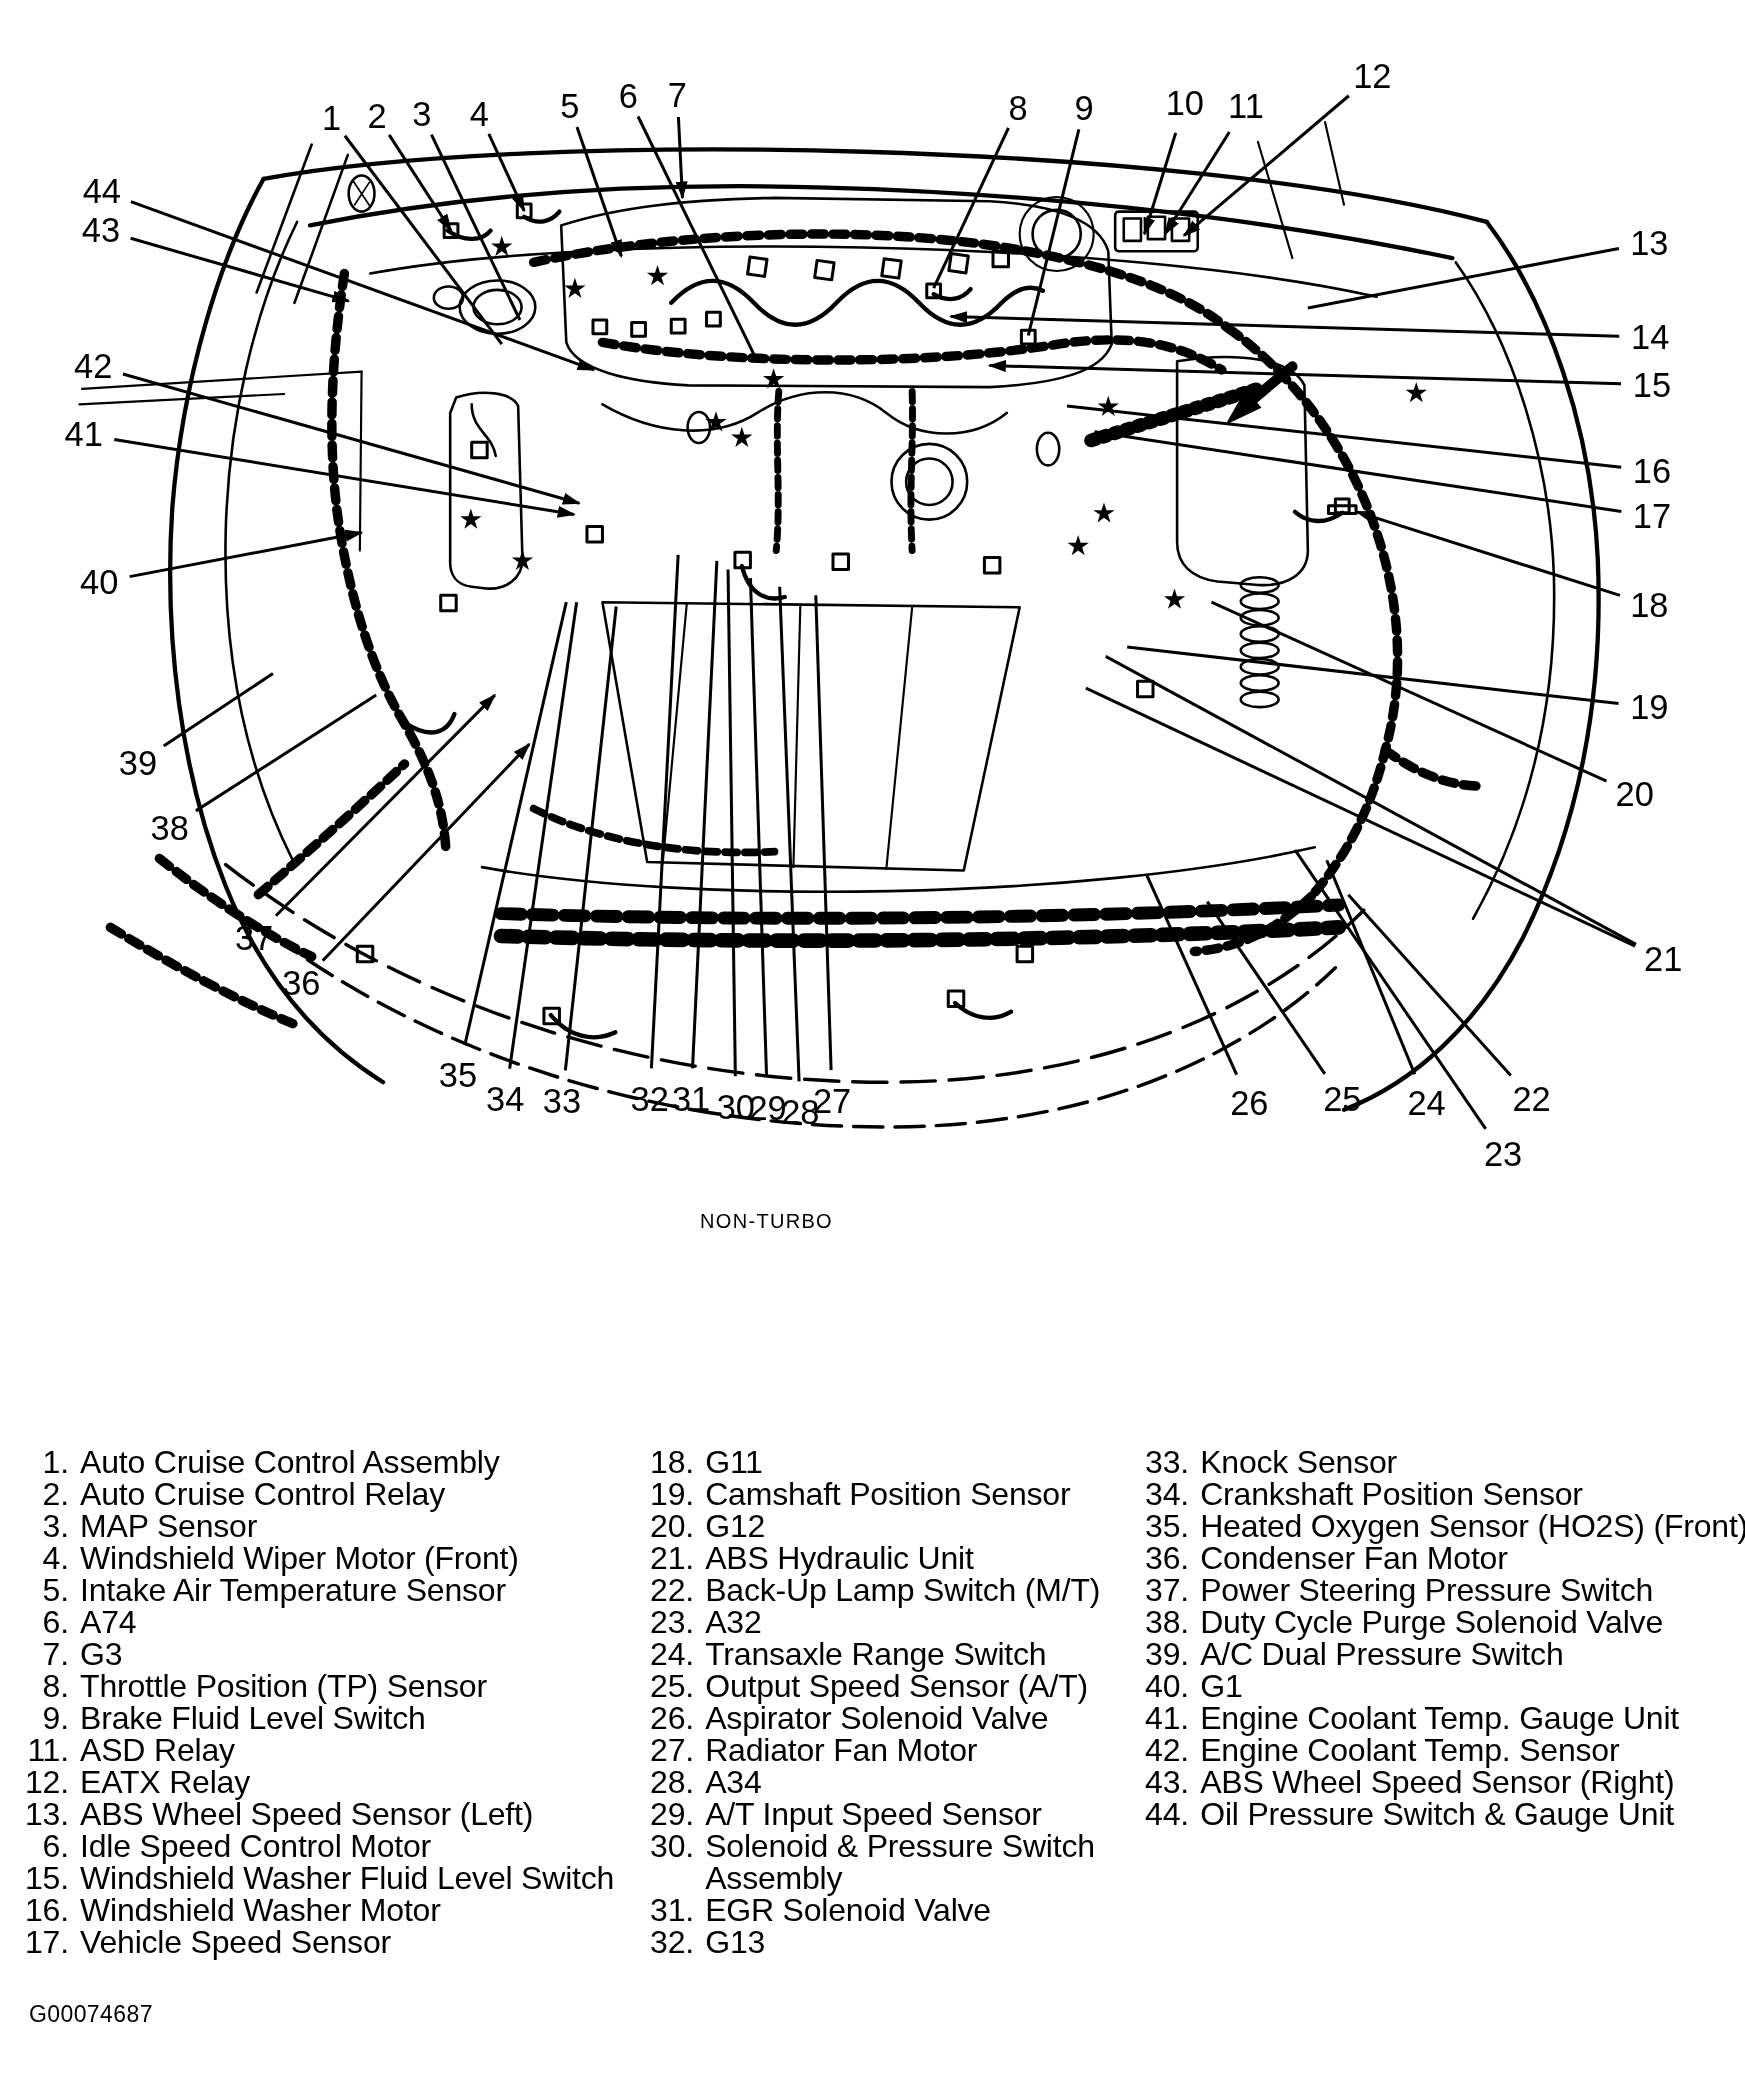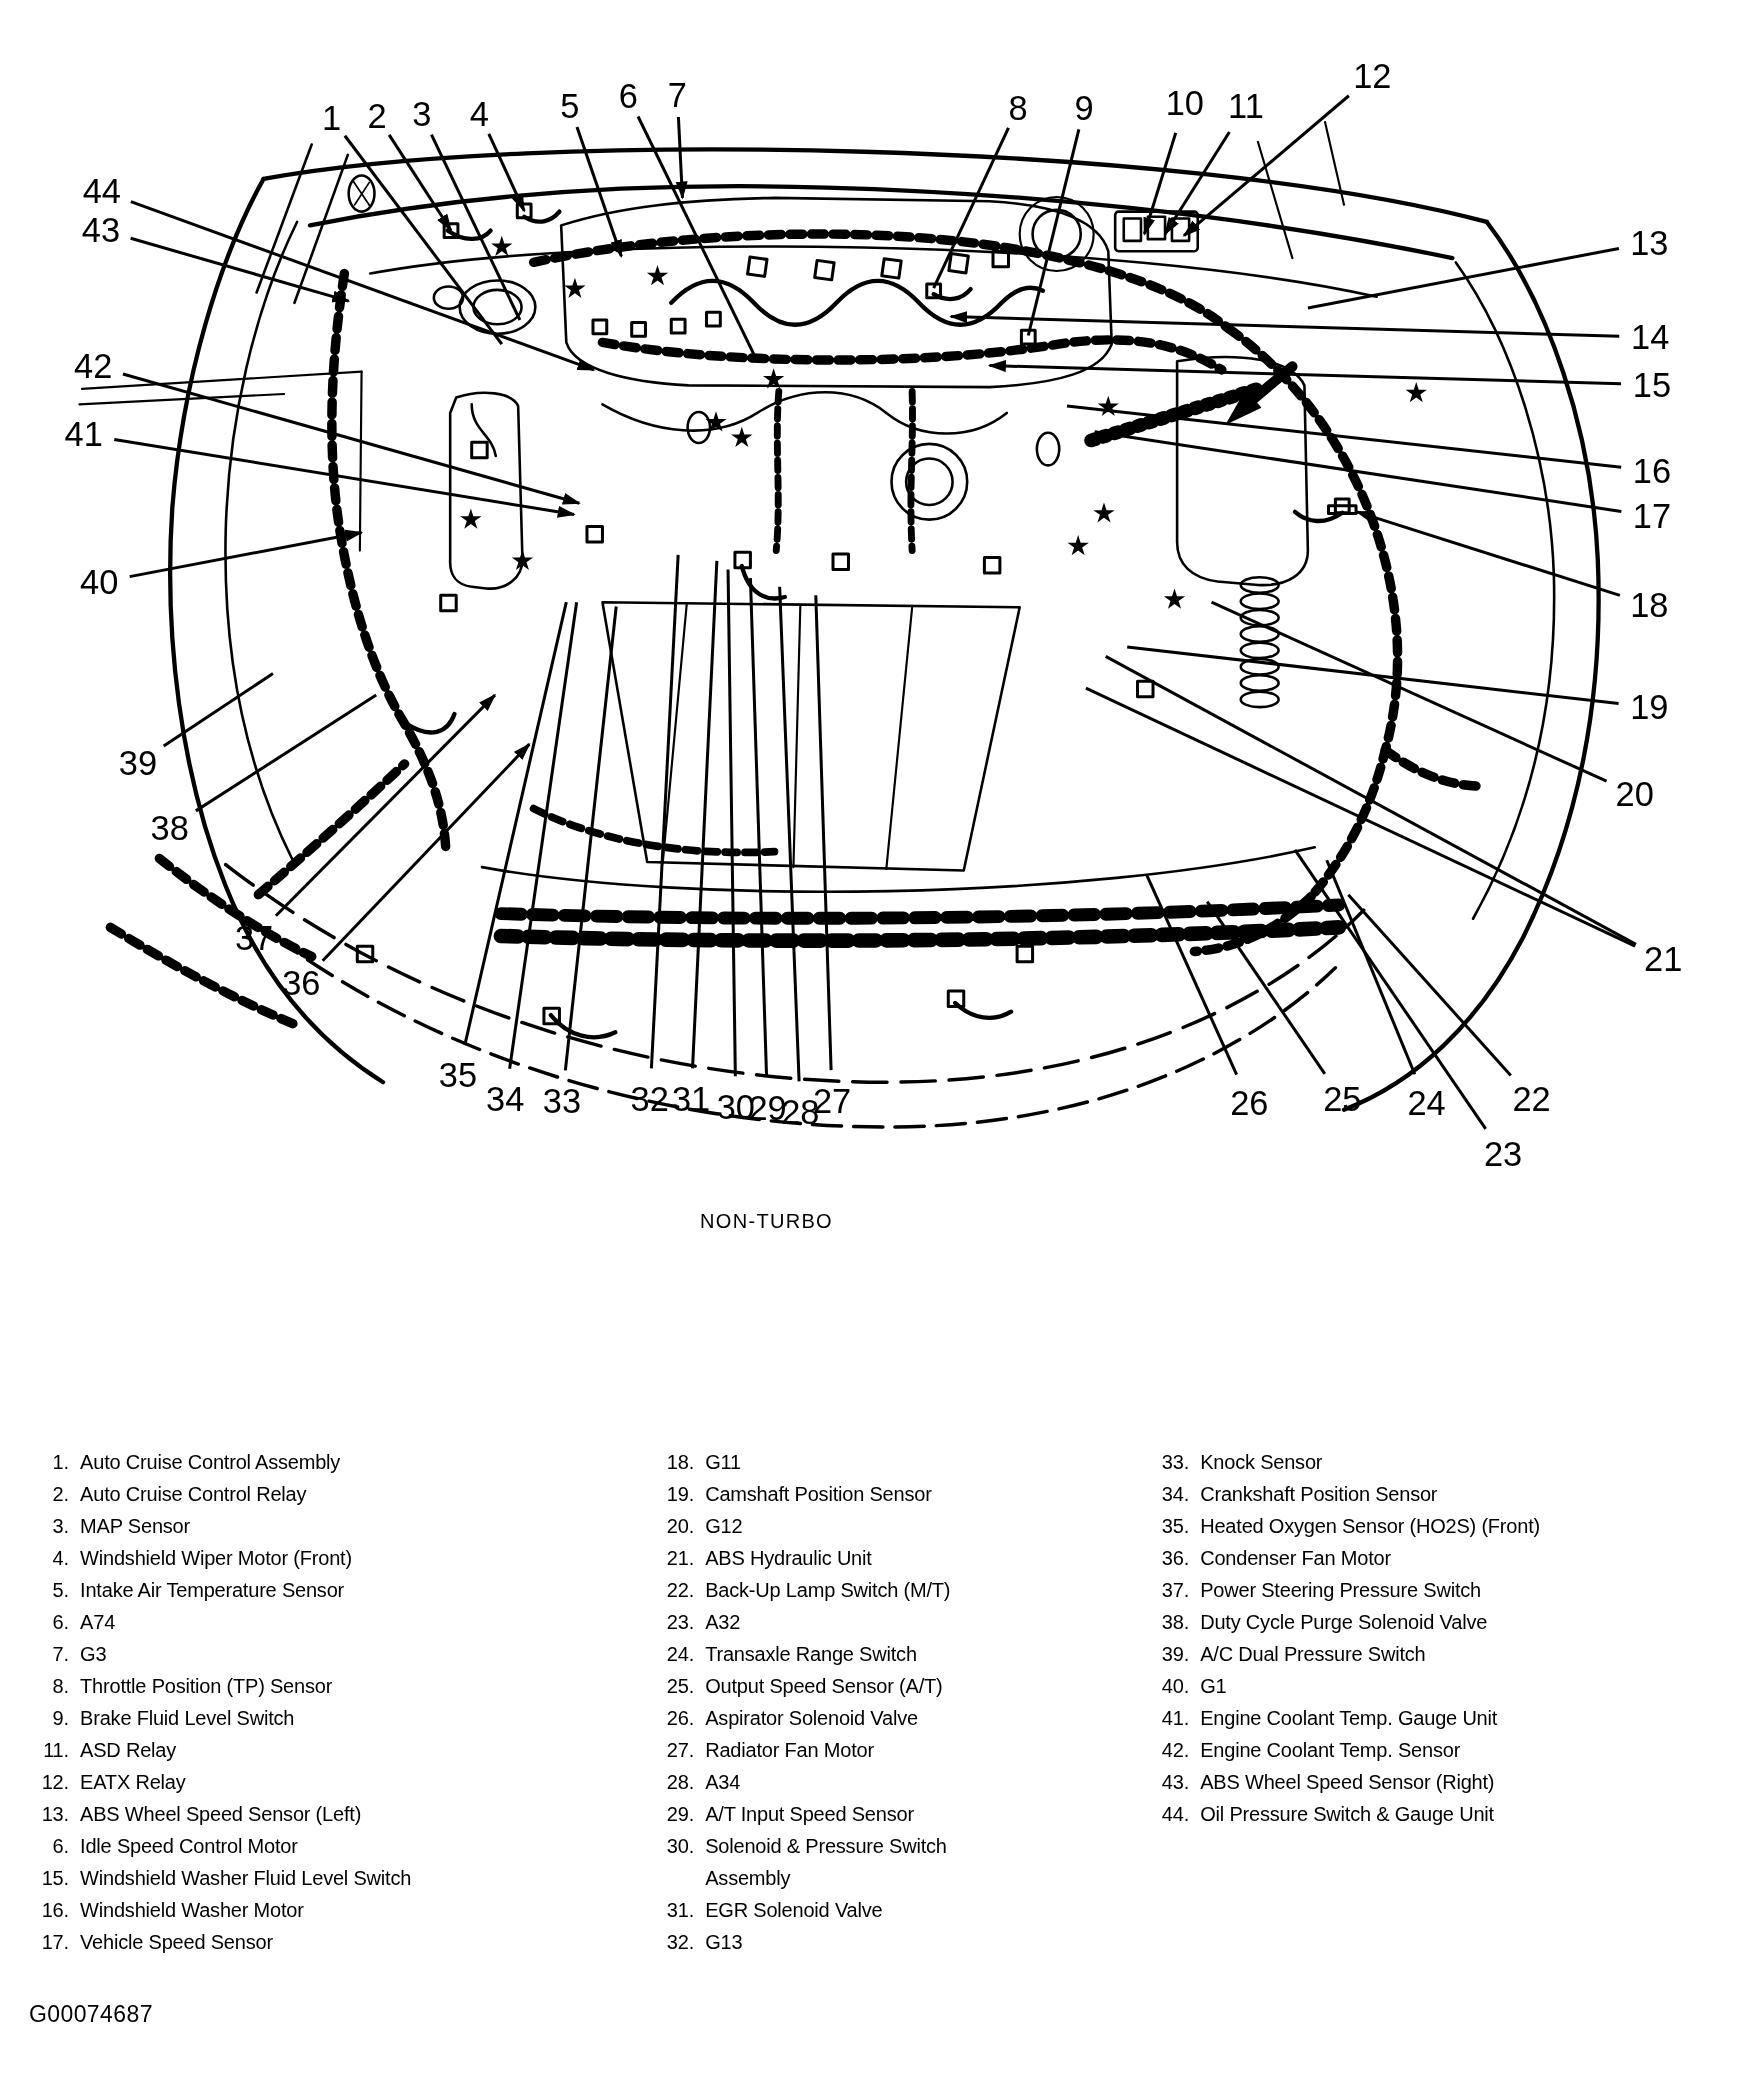--- a/index.html
+++ b/index.html
@@ -21,21 +21,21 @@
   .caption{
     position:absolute;
     top:1210px;
     left:0;
     width:1533px;
     text-align:center;
     font-size:20px;
     letter-spacing:1.3px;
     white-space:nowrap;
   }
-  .lcol{position:absolute;top:1446px;font-size:20px;line-height:32px;letter-spacing:-0.2px;white-space:nowrap;}
+  .lcol{position:absolute;top:1446px;font-size:32px;line-height:32px;letter-spacing:-0.2px;white-space:nowrap;}
   #lcol1{left:6.9px;}
   #lcol2{left:637px;}
   #lcol3{left:1132px;}
   #lcol1 .lnum{display:inline-block;width:62px;text-align:right;}
   #lcol2 .lnum,#lcol3 .lnum{display:inline-block;width:57px;text-align:right;}
   .llab{padding-left:11.2px;}
   .figure-id{
     position:absolute;
     top:2001px;
     left:29px;

